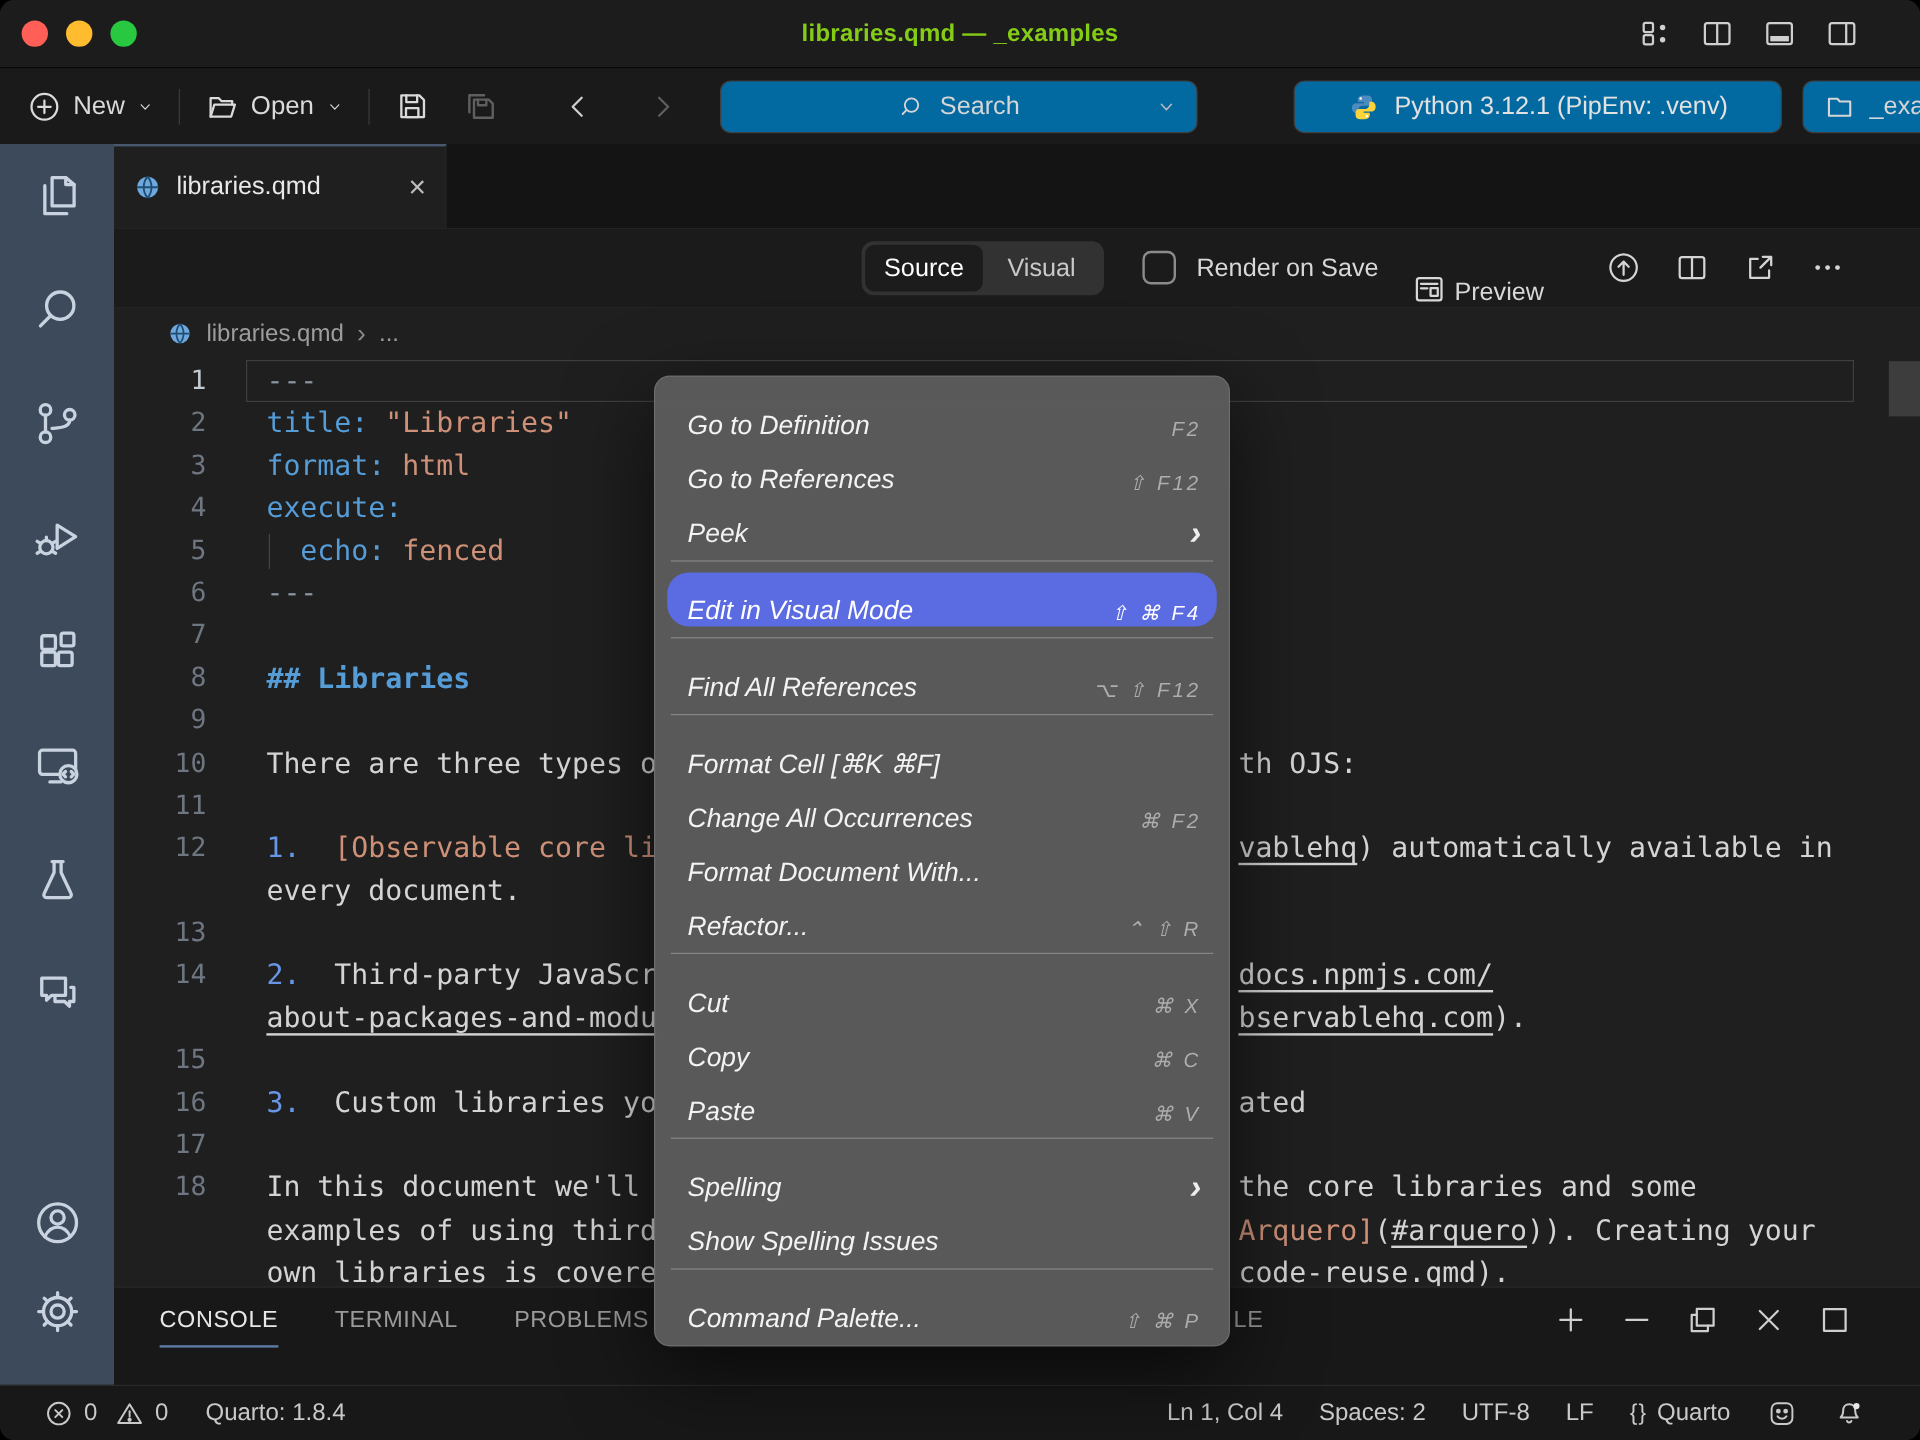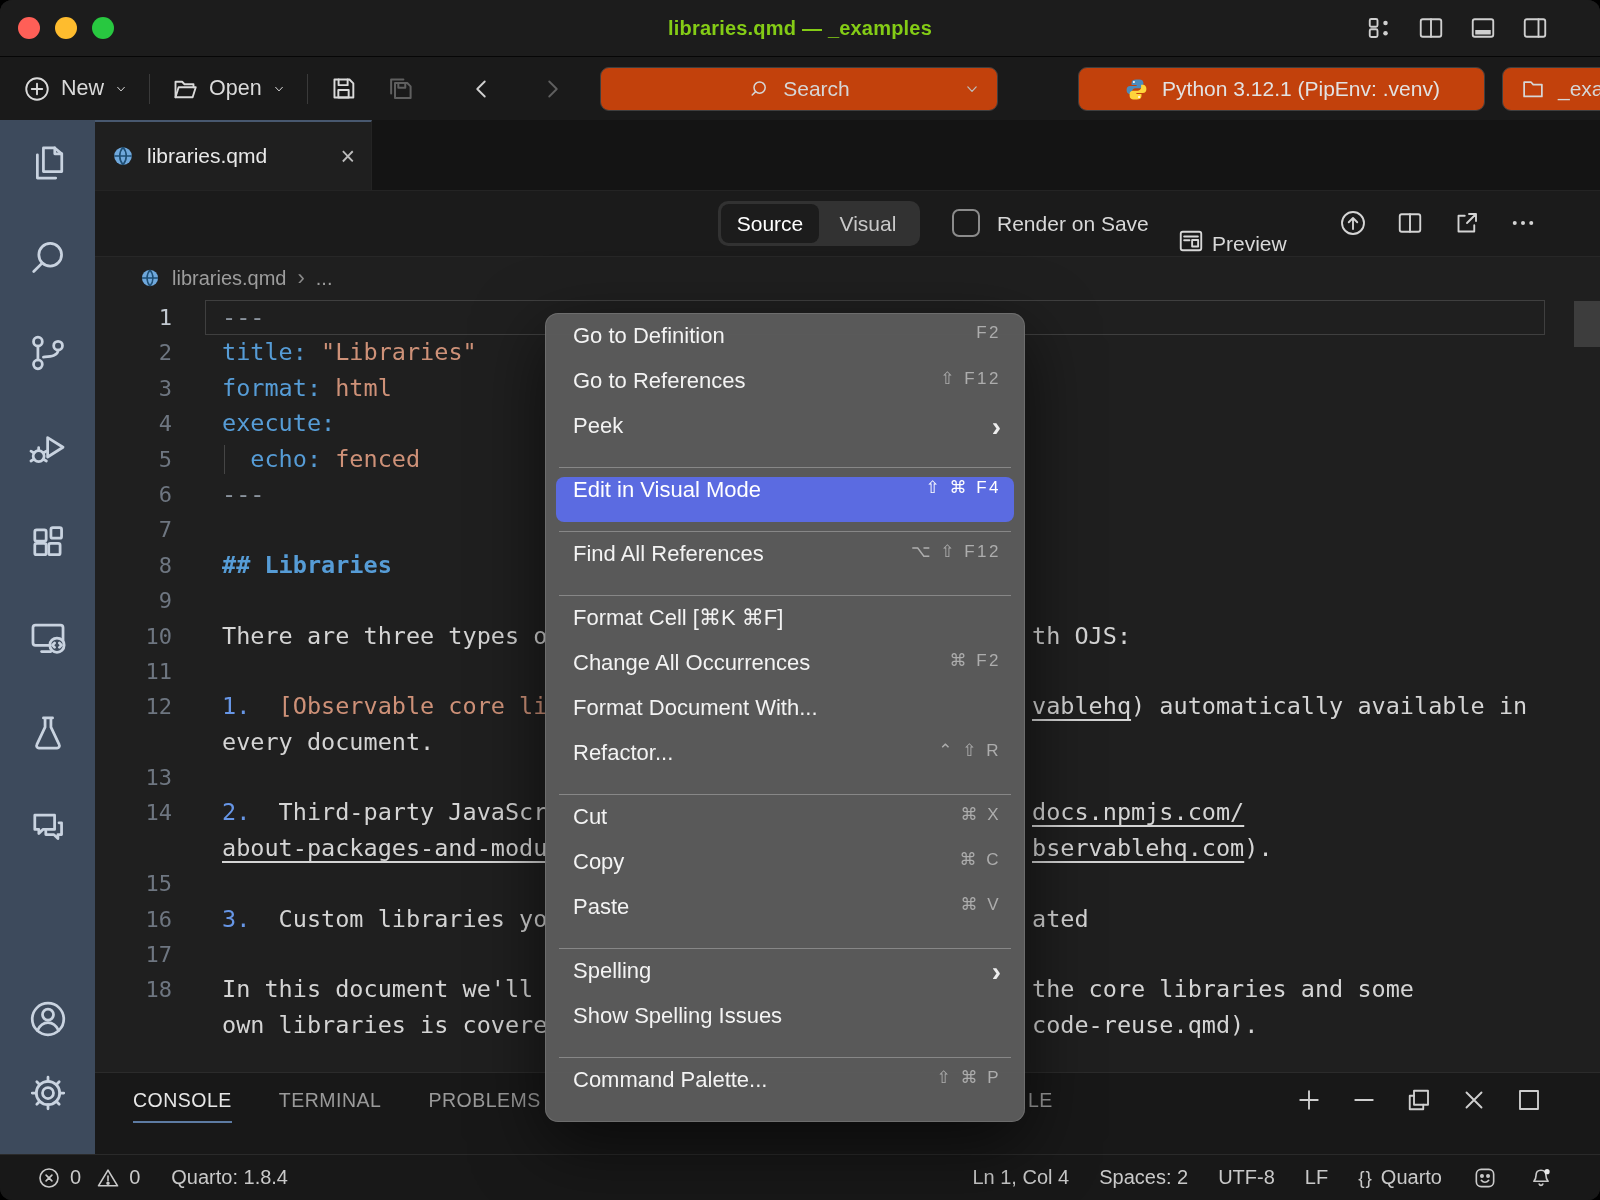--- a/index.html
+++ b/index.html
@@ -14,21 +14,21 @@
   .traffic i{width:22px;height:22px;border-radius:50%;display:block;}
   .win-title{margin:14px auto;font-size:20px;font-weight:700;color:#84cc16;letter-spacing:.2px;}
   .tb-icons{position:absolute;right:50px;top:13px;display:flex;gap:22px;color:#cfcfcf;}
   .tb-icons .btn{width:30px;height:30px;}
 
   
   .toolbar{height:63px;background:#1a1a1a;position:relative;display:flex;align-items:center;border-bottom:1px solid #000;}
   .tgroup{display:flex;align-items:center;gap:9px;margin-left:22px;color:#dadada;font-size:21.5px;}
   .tdiv{width:1px;height:30px;background:#3a3a3a;margin:0 20px;}
   .dim{color:#5f5f5f;}
-  .pill{position:absolute;top:10px;height:44px;border:1px solid #3f3f3f;border-radius:9px;background:#c2410c;
+  .pill{position:absolute;top:10px;height:44px;border:1px solid #3f3f3f;border-radius:9px;background:#0369a1;
         display:flex;align-items:center;font-size:21px;color:#d6d6d6;box-sizing:border-box;}
   .search-pill{left:600px;width:398px;justify-content:center;gap:11px;}
   .search-pill .chev{position:absolute;right:15px;color:#bdbdbd;}
   .py-pill{left:1078px;width:407px;justify-content:center;gap:12px;color:#e2e2e2;}
   .proj-pill{left:1502px;width:170px;padding-left:16px;gap:11px;}
 
   
   .main{position:absolute;top:120px;left:0;right:0;bottom:45px;display:flex;}
   .activitybar{width:95px;background:#3d4a5c;display:flex;flex-direction:column;align-items:center;padding-top:21px;box-sizing:border-box;flex:none;}
   .ab-icon{width:44px;height:44px;margin-bottom:51px;color:#c9d3e0;flex:none;}
@@ -84,24 +84,24 @@
   .sb-left{display:flex;align-items:center;gap:9px;margin-left:36px;}
   .sb-item{display:flex;align-items:center;gap:8px;}
   .sb-right{margin-left:auto;display:flex;align-items:center;gap:30px;margin-right:46px;}
   .sb-ic{width:26px;height:26px;color:#c9c9c9;}
   .braces{font-size:19px;letter-spacing:1px;}
 
   
   .ctx-menu{position:absolute;left:545px;top:313px;width:480px;box-sizing:border-box;background:rgba(91,91,91,0.98);
             border-radius:13px;padding:10px 0;z-index:50;
             box-shadow:0 22px 70px rgba(0,0,0,.6),0 0 0 1px rgba(255,255,255,.12) inset;}
-  .mi{height:45px;display:flex;align-items:flex-start;padding:0 24px 0 28px;color:#f3f3f3;font-size:22px;}
+  .mi{height:45px;display:flex;align-items:flex-end;padding:0 24px 0 28px;color:#f3f3f3;font-size:22px;font-style:italic;}
   .mi .sc{margin-left:auto;color:#adadad;font-size:17px;letter-spacing:2.5px;white-space:nowrap;}
   .mi .chev{margin-left:auto;color:#ededed;font-size:28px;line-height:1;font-weight:bold;}
-  .mi.hl{background:var(--accent,#5b6be1);margin:0 11px;padding:0 13px 0 17px;border-radius:8px;color:#fff;}
+  .mi.hl{background:var(--accent,#5b6be1);margin:0 11px;padding:0 13px 0 17px;border-radius:18px;color:#fff;}
   .mi.hl .sc{color:#fff;}
   .msep{height:1px;background:rgba(255,255,255,.28);margin:9px 14px;}
 </style>
 </head>
 <body>
 
 <div class="window">
 
   <div class="titlebar">
     <div class="traffic">
@@ -356,20 +356,21 @@
             <div class="code-row"><span class="gutter">11</span><span class="code-text"></span></div>
             <div class="code-row"><span class="gutter">12</span><span class="code-text"><span class="tk-num">1.</span><span class="tk-plain">  </span><span class="tk-str">[Observable core li</span><span class="right-frag"><span class="tk-link">vablehq</span><span class="tk-plain">) automatically available in</span></span></span></div>
             <div class="code-row"><span class="gutter"></span><span class="code-text"><span class="tk-plain">every document.</span></span></div>
             <div class="code-row"><span class="gutter">13</span><span class="code-text"></span></div>
             <div class="code-row"><span class="gutter">14</span><span class="code-text"><span class="tk-num">2.</span><span class="tk-plain">  Third-party JavaScr</span><span class="right-frag"><span class="tk-link">docs.npmjs.com/</span></span></span></div>
             <div class="code-row"><span class="gutter"></span><span class="code-text"><span class="tk-link">about-packages-and-modu</span><span class="right-frag"><span class="tk-link">bservablehq.com</span><span class="tk-plain">).</span></span></span></div>
             <div class="code-row"><span class="gutter">15</span><span class="code-text"></span></div>
             <div class="code-row"><span class="gutter">16</span><span class="code-text"><span class="tk-num">3.</span><span class="tk-plain">  Custom libraries yo</span><span class="right-frag"><span class="tk-plain">ated</span></span></span></div>
             <div class="code-row"><span class="gutter">17</span><span class="code-text"></span></div>
             <div class="code-row"><span class="gutter">18</span><span class="code-text"><span class="tk-plain">In this document we'll </span><span class="right-frag"><span class="tk-plain">the core libraries and some</span></span></span></div>
+            <div class="code-row"><span class="gutter"></span><span class="code-text"><span class="tk-plain">examples of using third</span><span class="right-frag"><span class="tk-str">Arquero]</span><span class="tk-plain">(</span><span class="tk-link">#arquero</span><span class="tk-plain">)). Creating your</span></span></span></div>
             <div class="code-row"><span class="gutter"></span><span class="code-text"><span class="tk-plain">own libraries is covere</span><span class="right-frag"><span class="tk-plain">code-reuse.qmd).</span></span></span></div>
           </div>
         <div class="scroll-thumb"></div>
       </div>
 
       <div class="panel">
         <div class="panel-tabs">
             <div class="ptab active">CONSOLE</div>
             <div class="ptab">TERMINAL</div>
             <div class="ptab">PROBLEMS</div>

